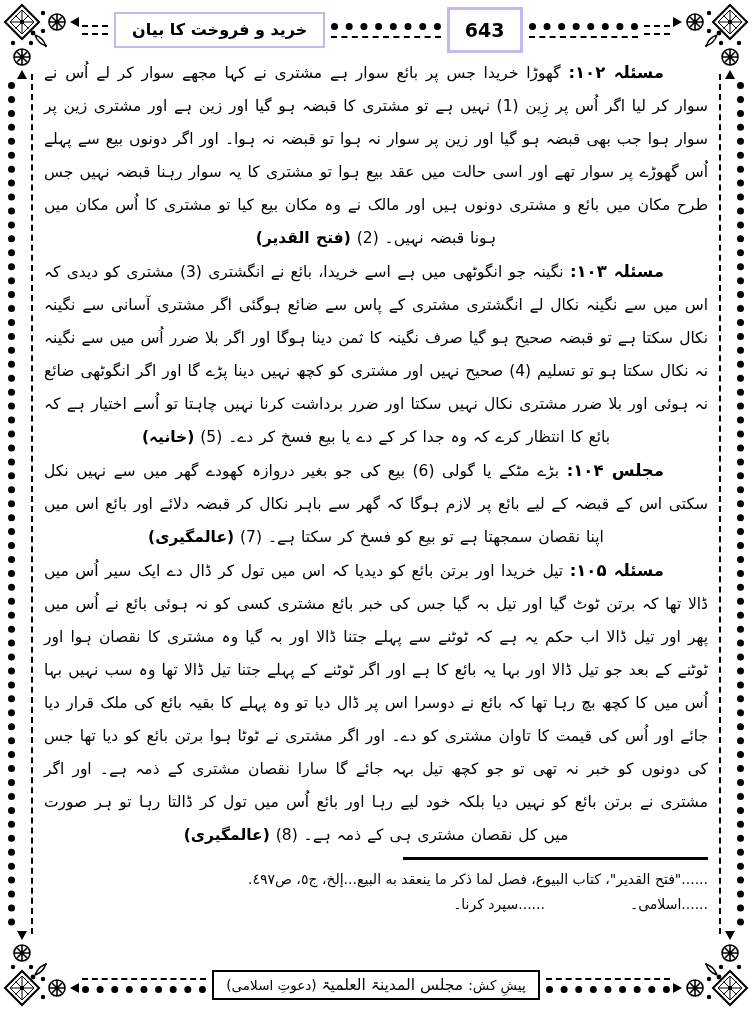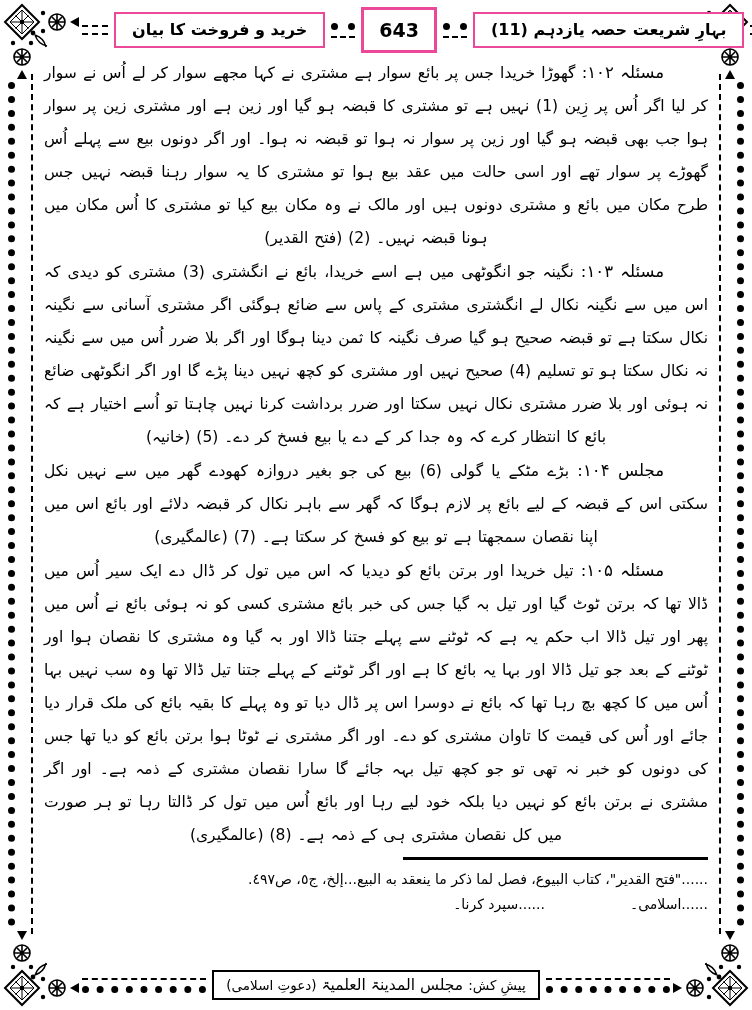--- a/index.html
+++ b/index.html
@@ -23,32 +23,32 @@
   .dash-col.left { left:31px; }
   .dash-col.right { right:31px; }
 
   
   .header { position:absolute; top:8px; left:82px; right:82px; height:44px;
             display:flex; align-items:center; gap:6px; }
   .conn { flex:1 1 auto; display:flex; flex-direction:column; gap:6px; min-width:24px; }
   .conn .l-beads { border-top:7px dotted #000; }
   .conn .l-dash  { border-top:2.5px dashed #000; }
   .conn.outer { flex:0 0 26px; }
-  .hdr-box { border:2px solid #ec4899; background:#fff; padding:4px 16px; direction:rtl;
+  .hdr-box { border:2px solid #c4b5fd; background:#fff; padding:4px 16px; direction:rtl;
              font-weight:bold; font-size:16px; line-height:1.5; white-space:nowrap; }
   .hdr-box.pagenum { border-width:3px; font-size:19px; padding:6px 15px;
                      font-family:"DejaVu Sans", sans-serif; direction:ltr; }
 
   
   .content { position:absolute; top:56px; left:44px; right:44px; direction:rtl; }
   p.masla { margin:0; font-size:15.5px; line-height:33px; text-align:justify;
             text-align-last:center; text-indent:44px; word-spacing:1px; }
   p.masla.open-ended { text-align-last:justify; }
-  p.masla .num { font-weight:normal; font-size:16.5px; }
-  p.masla .cite { font-weight:normal; }
+  p.masla .num { font-weight:bold; font-size:16.5px; }
+  p.masla .cite { font-weight:bold; }
 
   .fn-sep { width:46%; height:2.5px; background:#000; margin:5px 0 7px auto; }
   .footnotes { direction:rtl; text-align:right; font-size:14px; line-height:25px; }
   .fn-row { min-height:25px; }
   .fn-extra { margin-right:85px; }
 
   
   .footer { position:absolute; bottom:10px; left:82px; right:82px;
             display:flex; align-items:center; gap:6px; }
   .fconn { flex:1 1 auto; display:flex; flex-direction:column; gap:6px; min-width:24px; }
@@ -185,23 +185,20 @@
       <div class="l-beads"></div>
         <div class="l-dash"></div>
     </div>
     <div class="hdr-box pagenum">
       <span>643</span>
     </div>
     <div class="conn">
       <div class="l-beads"></div>
         <div class="l-dash"></div>
     </div>
-    <div class="hdr-box">
-      <span>بہارِ شریعت حصہ یازدہم (11)</span>
-    </div>
     <div class="conn outer">
       <div class="l-dash"></div>
         <div class="l-dash"></div>
     </div>
   </div>
 
   <div class="content">
     <p class="masla"><span class="num">مسئلہ ۱۰۲:</span> <span>گھوڑا خریدا جس پر بائع سوار ہے مشتری نے کہا مجھے سوار کر لے اُس نے سوار کر لیا اگر اُس پر زِین (1) نہیں ہے تو مشتری کا قبضہ ہو گیا اور زین ہے اور مشتری زین پر سوار ہوا جب بھی قبضہ ہو گیا اور زین پر سوار نہ ہوا تو قبضہ نہ ہوا۔ اور اگر دونوں بیع سے پہلے اُس گھوڑے پر سوار تھے اور اسی حالت میں عقد بیع ہوا تو مشتری کا یہ سوار رہنا قبضہ نہیں جس طرح مکان میں بائع و مشتری دونوں ہیں اور مالک نے وہ مکان بیع کیا تو مشتری کا اُس مکان میں ہونا قبضہ نہیں۔ (2)</span> <span class="cite">(فتح القدیر)</span></p>
     <p class="masla"><span class="num">مسئلہ ۱۰۳:</span> <span>نگینہ جو انگوٹھی میں ہے اسے خریدا، بائع نے انگشتری (3) مشتری کو دیدی کہ اس میں سے نگینہ نکال لے انگشتری مشتری کے پاس سے ضائع ہوگئی اگر مشتری آسانی سے نگینہ نکال سکتا ہے تو قبضہ صحیح ہو گیا صرف نگینہ کا ثمن دینا ہوگا اور اگر بلا ضرر اُس میں سے نگینہ نہ نکال سکتا ہو تو تسلیم (4) صحیح نہیں اور مشتری کو کچھ نہیں دینا پڑے گا اور اگر انگوٹھی ضائع نہ ہوئی اور بلا ضرر مشتری نکال نہیں سکتا اور ضرر برداشت کرنا نہیں چاہتا تو اُسے اختیار ہے کہ بائع کا انتظار کرے کہ وہ جدا کر کے دے یا بیع فسخ کر دے۔ (5)</span> <span class="cite">(خانیہ)</span></p>
     <p class="masla"><span class="num">مجلس ۱۰۴:</span> <span>بڑے مٹکے یا گولی (6) بیع کی جو بغیر دروازہ کھودے گھر میں سے نہیں نکل سکتی اس کے قبضہ کے لیے بائع پر لازم ہوگا کہ گھر سے باہر نکال کر قبضہ دلائے اور بائع اس میں اپنا نقصان سمجھتا ہے تو بیع کو فسخ کر سکتا ہے۔ (7)</span> <span class="cite">(عالمگیری)</span></p>

